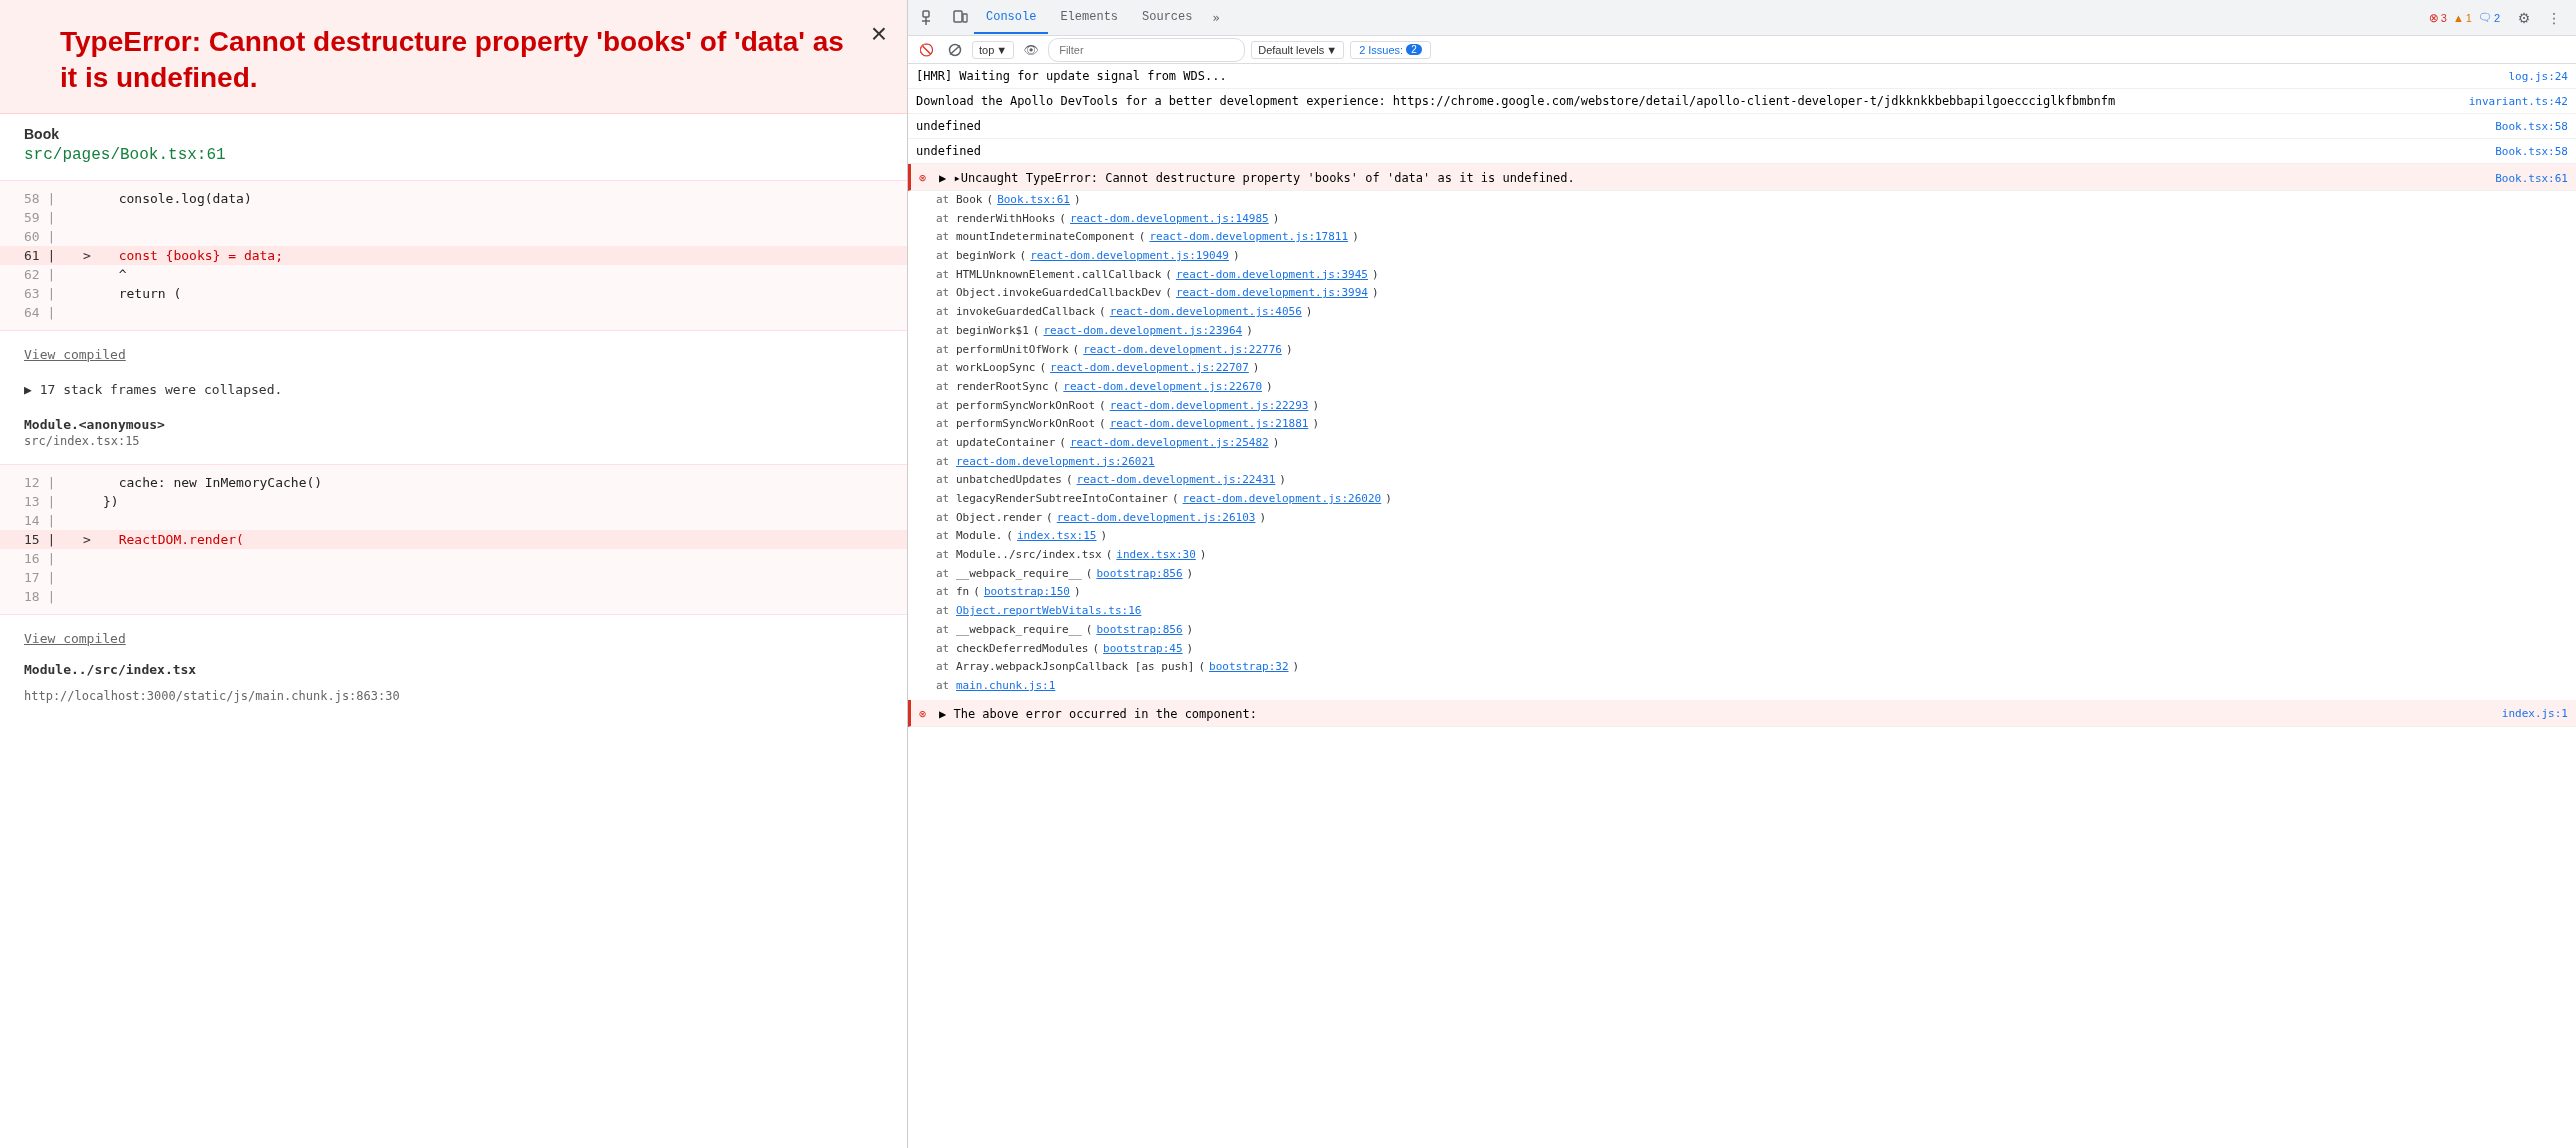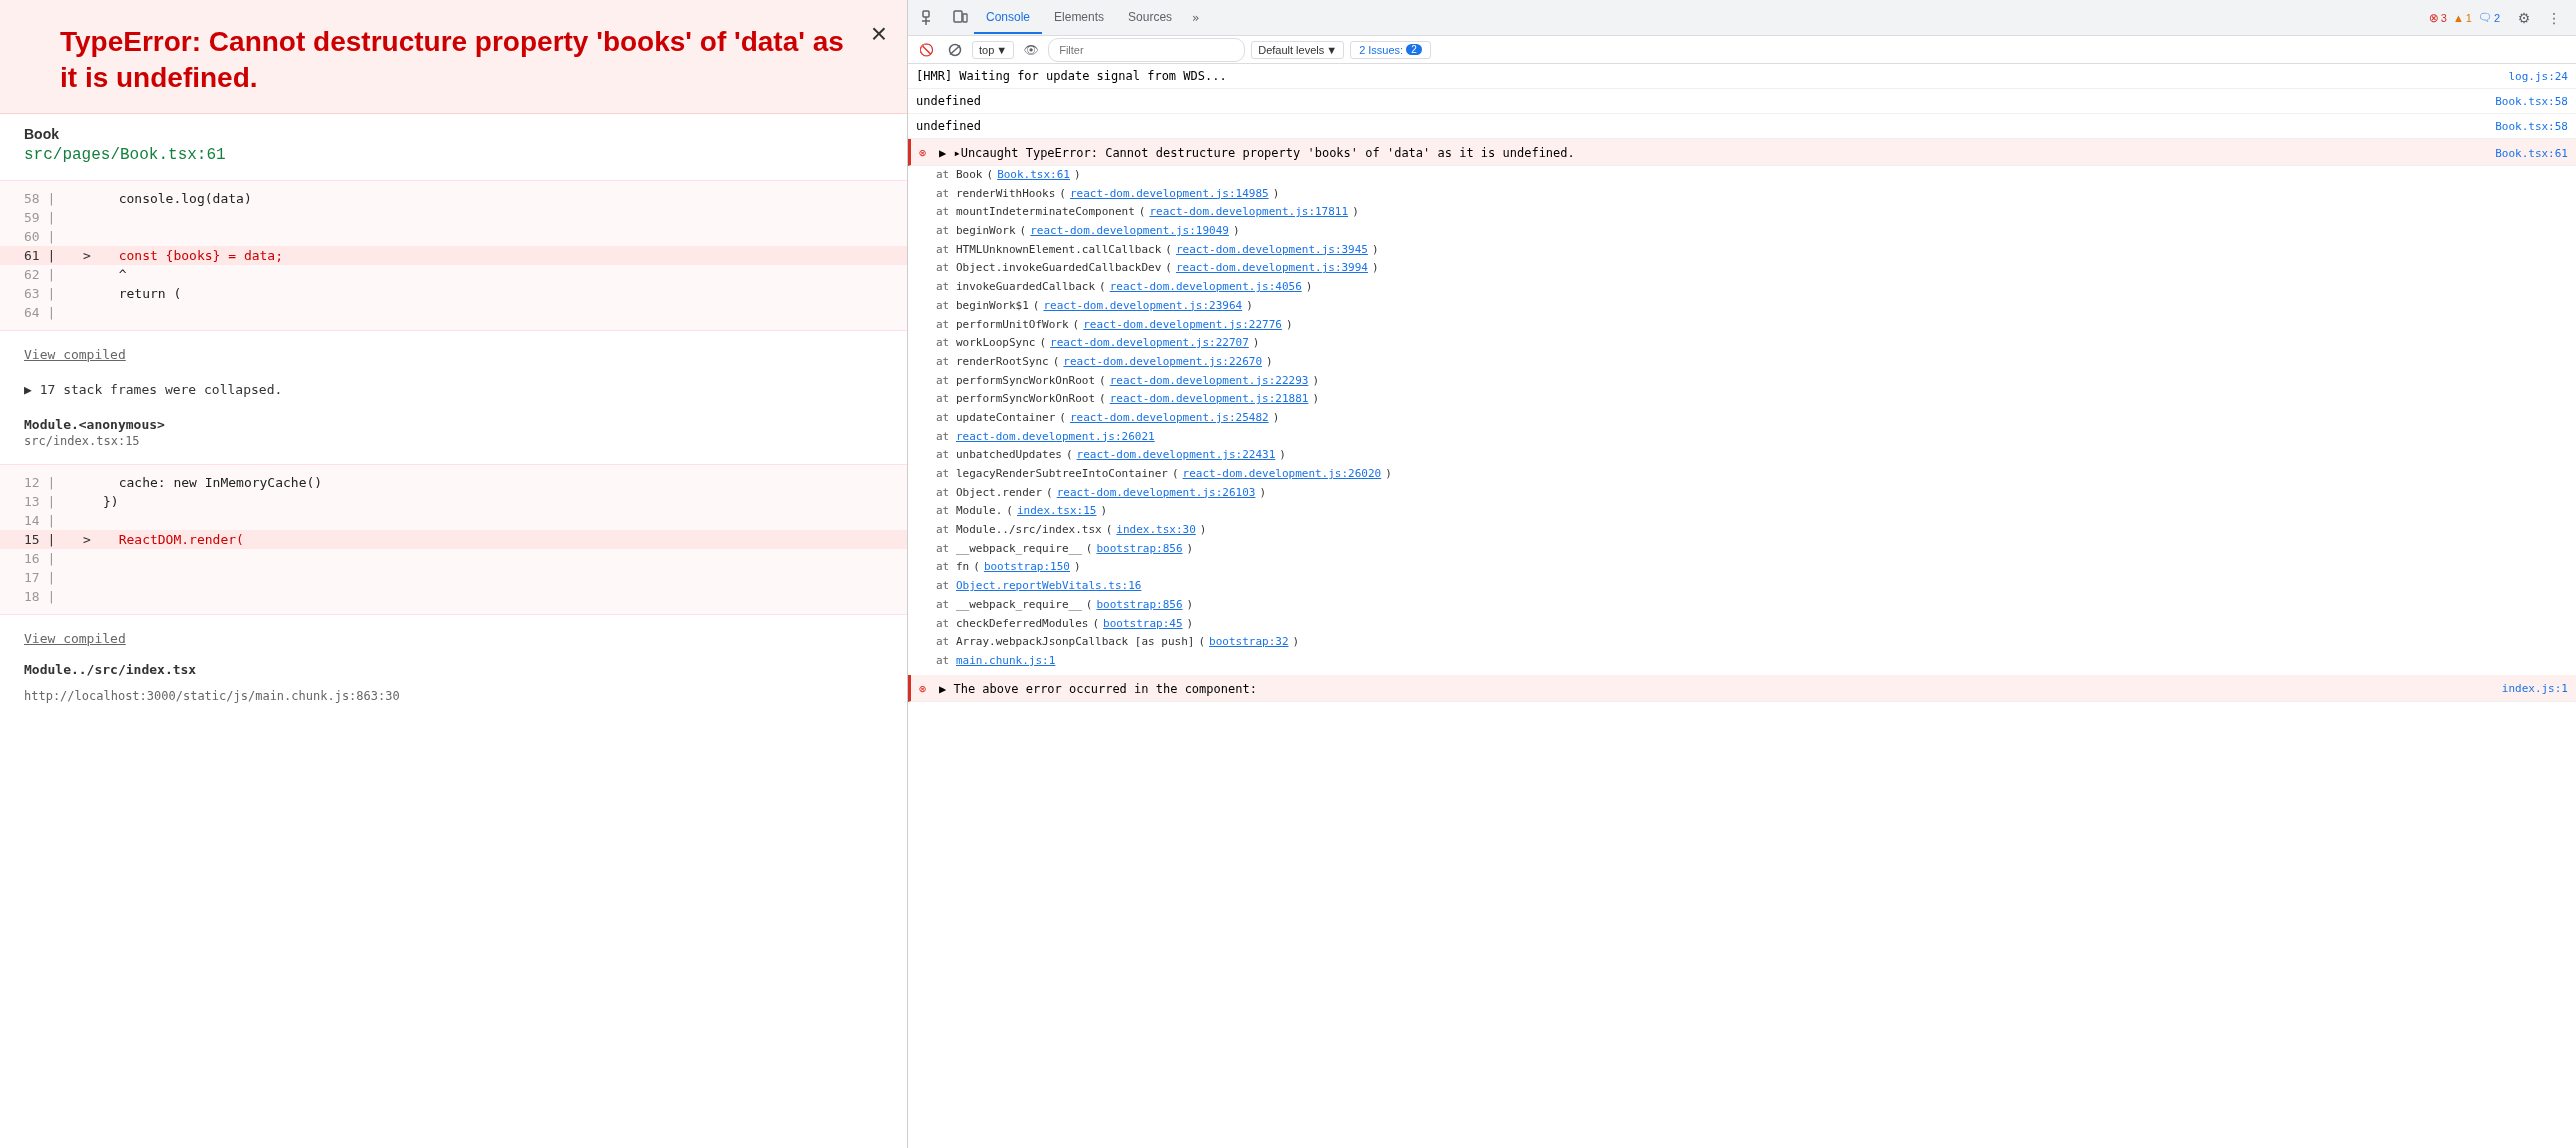--- a/index.html
+++ b/index.html
@@ -181,21 +181,21 @@
 
     .devtools-tab {
       padding: 0 12px;
       height: 32px;
       display: flex;
       align-items: center;
       font-size: 12px;
       color: #5f6368;
       cursor: pointer;
       border-bottom: 2px solid transparent;
-      font-family: Liberation Sans, sans-serif;
+      font-family: Liberation Mono, monospace;
       text-align: right;
     }
 
     .devtools-tab.active {
       color: #1a73e8;
       border-bottom: 2px solid #1a73e8;
     }
 
     .devtools-tab-more {
       font-size: 12px;
@@ -499,20 +499,24 @@
       <span style="background:#1a73e8;color:#fff;border-radius:8px;padding:0 5px;font-size:10px;">2</span>
     </div>
   </div>
 
   <div class="console-content" id="console-content">
       <div class="console-line info-line">
         <div class="console-line-content">[HMR] Waiting for update signal from WDS...</div>
         <a class="console-line-link">log.js:24</a>
       </div>
       <div class="console-line info-line">
+        <div class="console-line-content">Download the Apollo DevTools for a better development experience: https://chrome.google.com/webstore/detail/apollo-client-developer-t/jdkknkkbebbapilgoeccciglkfbmbnfm</div>
+        <a class="console-line-link">invariant.ts:42</a>
+      </div>
+      <div class="console-line info-line">
         <div class="console-line-content">undefined</div>
         <a class="console-line-link">Book.tsx:58</a>
       </div>
       <div class="console-line info-line">
         <div class="console-line-content">undefined</div>
         <a class="console-line-link">Book.tsx:58</a>
       </div>
       <div class="console-line error-line">
         <span class="console-line-icon error-icon">⊗</span>
         <div class="console-line-content">▶ ▸Uncaught TypeError: Cannot destructure property 'books' of 'data' as it is undefined.</div>

